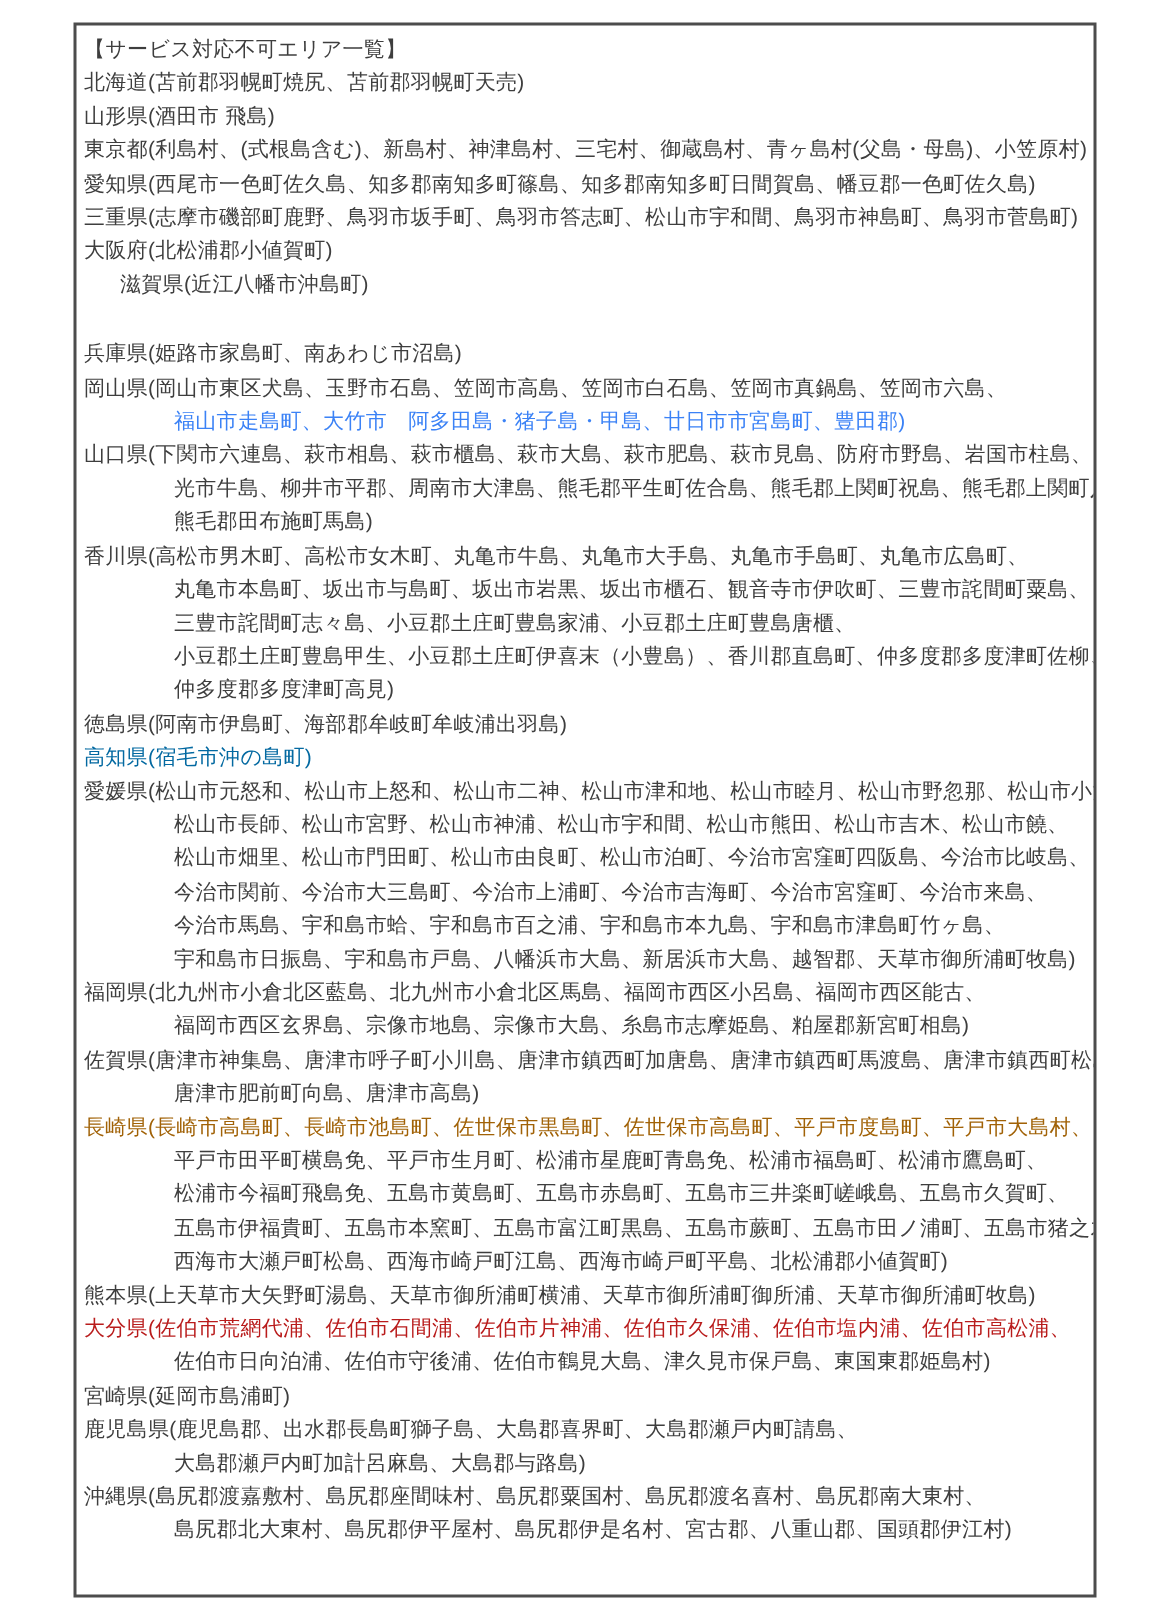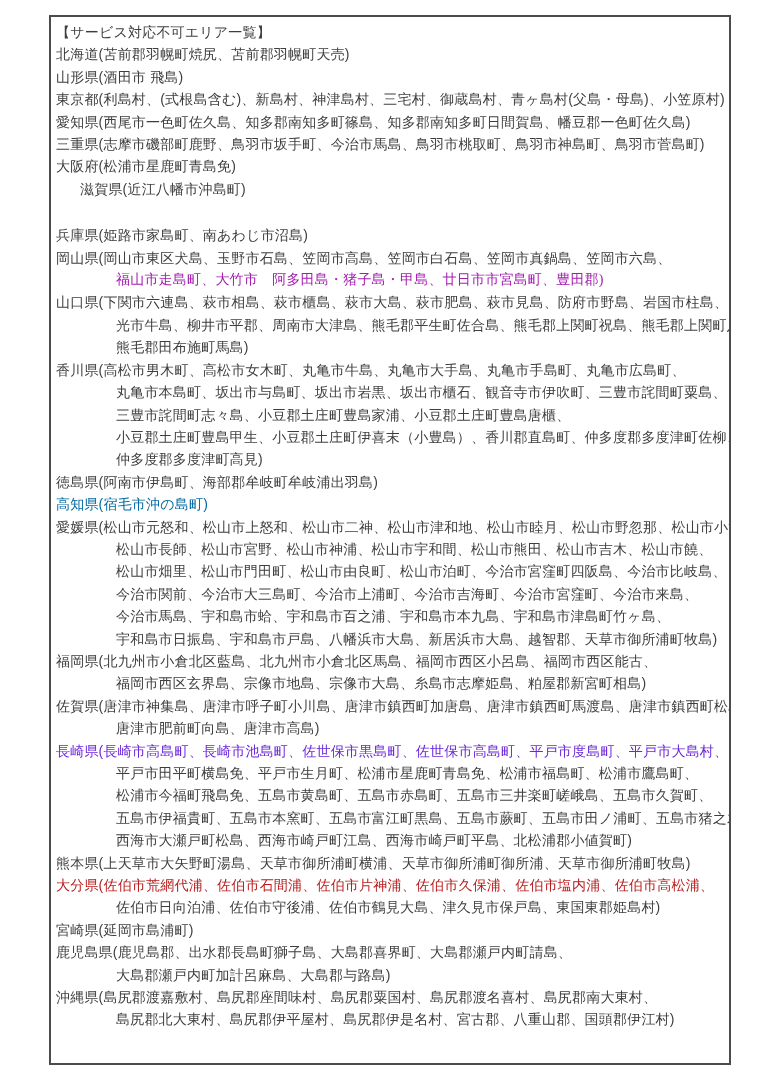--- a/index.html
+++ b/index.html
@@ -39,47 +39,47 @@
 </head>
 <body>
 
 <div class="doc-box" style="border-color: rgb(76, 76, 76);">
   <div class="line" style="color: rgb(62, 62, 62);">【サービス対応不可エリア一覧】</div>
   <div>
       <div class="line" style="color: rgb(62, 62, 62);">北海道(苫前郡羽幌町焼尻、苫前郡羽幌町天売)</div>
       <div class="line" style="color: rgb(62, 62, 62);">山形県(酒田市 飛島)</div>
       <div class="line" style="color: rgb(62, 62, 62);">東京都(利島村、(式根島含む)、新島村、神津島村、三宅村、御蔵島村、青ヶ島村(父島・母島)、小笠原村)</div>
       <div class="line" style="color: rgb(62, 62, 62);">愛知県(西尾市一色町佐久島、知多郡南知多町篠島、知多郡南知多町日間賀島、幡豆郡一色町佐久島)</div>
-      <div class="line" style="color: rgb(62, 62, 62);">三重県(志摩市磯部町鹿野、鳥羽市坂手町、今治市馬島、鳥羽市桃取町、鳥羽市神島町、鳥羽市菅島町)</div>
-      <div class="line" style="color: rgb(62, 62, 62);">大阪府(松浦市星鹿町青島免)</div>
+      <div class="line" style="color: rgb(62, 62, 62);">三重県(志摩市磯部町鹿野、鳥羽市坂手町、鳥羽市答志町、松山市宇和間、鳥羽市神島町、鳥羽市菅島町)</div>
+      <div class="line" style="color: rgb(62, 62, 62);">大阪府(北松浦郡小値賀町)</div>
       <div class="line" style="color: rgb(62, 62, 62); margin-left: 24px;">滋賀県(近江八幡市沖島町)</div>
       <div class="line" style="color: rgb(62, 62, 62); margin-top: 24px;">兵庫県(姫路市家島町、南あわじ市沼島)</div>
       <div class="line" style="color: rgb(62, 62, 62);">岡山県(岡山市東区犬島、玉野市石島、笠岡市高島、笠岡市白石島、笠岡市真鍋島、笠岡市六島、</div>
-      <div class="line indent" style="color: #a21caf; font-family: Liberation Serif, serif;">福山市走島町、大竹市　阿多田島・猪子島・甲島、廿日市市宮島町、豊田郡)</div>
+      <div class="line indent" style="color: #3b82f6;">福山市走島町、大竹市　阿多田島・猪子島・甲島、廿日市市宮島町、豊田郡)</div>
       <div class="line" style="color: rgb(62, 62, 62);">山口県(下関市六連島、萩市相島、萩市櫃島、萩市大島、萩市肥島、萩市見島、防府市野島、岩国市柱島、</div>
       <div class="line indent" style="color: rgb(62, 62, 62);">光市牛島、柳井市平郡、周南市大津島、熊毛郡平生町佐合島、熊毛郡上関町祝島、熊毛郡上関町八島</div>
       <div class="line indent" style="color: rgb(62, 62, 62);">熊毛郡田布施町馬島)</div>
       <div class="line" style="color: rgb(62, 62, 62);">香川県(高松市男木町、高松市女木町、丸亀市牛島、丸亀市大手島、丸亀市手島町、丸亀市広島町、</div>
       <div class="line indent" style="color: rgb(62, 62, 62);">丸亀市本島町、坂出市与島町、坂出市岩黒、坂出市櫃石、観音寺市伊吹町、三豊市詫間町粟島、</div>
       <div class="line indent" style="color: rgb(62, 62, 62);">三豊市詫間町志々島、小豆郡土庄町豊島家浦、小豆郡土庄町豊島唐櫃、</div>
       <div class="line indent" style="color: rgb(62, 62, 62);">小豆郡土庄町豊島甲生、小豆郡土庄町伊喜末（小豊島）、香川郡直島町、仲多度郡多度津町佐柳、</div>
       <div class="line indent" style="color: rgb(62, 62, 62);">仲多度郡多度津町高見)</div>
       <div class="line" style="color: rgb(62, 62, 62);">徳島県(阿南市伊島町、海部郡牟岐町牟岐浦出羽島)</div>
       <div class="line" style="color: #0369a1;">高知県(宿毛市沖の島町)</div>
       <div class="line" style="color: rgb(62, 62, 62);">愛媛県(松山市元怒和、松山市上怒和、松山市二神、松山市津和地、松山市睦月、松山市野忽那、松山市小浜</div>
       <div class="line indent" style="color: rgb(62, 62, 62);">松山市長師、松山市宮野、松山市神浦、松山市宇和間、松山市熊田、松山市吉木、松山市饒、</div>
       <div class="line indent" style="color: rgb(62, 62, 62);">松山市畑里、松山市門田町、松山市由良町、松山市泊町、今治市宮窪町四阪島、今治市比岐島、</div>
       <div class="line indent" style="color: rgb(62, 62, 62);">今治市関前、今治市大三島町、今治市上浦町、今治市吉海町、今治市宮窪町、今治市来島、</div>
       <div class="line indent" style="color: rgb(62, 62, 62);">今治市馬島、宇和島市蛤、宇和島市百之浦、宇和島市本九島、宇和島市津島町竹ヶ島、</div>
       <div class="line indent" style="color: rgb(62, 62, 62);">宇和島市日振島、宇和島市戸島、八幡浜市大島、新居浜市大島、越智郡、天草市御所浦町牧島)</div>
       <div class="line" style="color: rgb(62, 62, 62);">福岡県(北九州市小倉北区藍島、北九州市小倉北区馬島、福岡市西区小呂島、福岡市西区能古、</div>
       <div class="line indent" style="color: rgb(62, 62, 62);">福岡市西区玄界島、宗像市地島、宗像市大島、糸島市志摩姫島、粕屋郡新宮町相島)</div>
       <div class="line" style="color: rgb(62, 62, 62);">佐賀県(唐津市神集島、唐津市呼子町小川島、唐津市鎮西町加唐島、唐津市鎮西町馬渡島、唐津市鎮西町松島</div>
       <div class="line indent" style="color: rgb(62, 62, 62);">唐津市肥前町向島、唐津市高島)</div>
-      <div class="line" style="color: #6d28d9;">長崎県(長崎市高島町、長崎市池島町、佐世保市黒島町、佐世保市高島町、平戸市度島町、平戸市大島村、</div>
+      <div class="line" style="color: #a16207;">長崎県(長崎市高島町、長崎市池島町、佐世保市黒島町、佐世保市高島町、平戸市度島町、平戸市大島村、</div>
       <div class="line indent" style="color: rgb(62, 62, 62);">平戸市田平町横島免、平戸市生月町、松浦市星鹿町青島免、松浦市福島町、松浦市鷹島町、</div>
       <div class="line indent" style="color: rgb(62, 62, 62);">松浦市今福町飛島免、五島市黄島町、五島市赤島町、五島市三井楽町嵯峨島、五島市久賀町、</div>
       <div class="line indent" style="color: rgb(62, 62, 62);">五島市伊福貴町、五島市本窯町、五島市富江町黒島、五島市蕨町、五島市田ノ浦町、五島市猪之木町</div>
       <div class="line indent" style="color: rgb(62, 62, 62);">西海市大瀬戸町松島、西海市崎戸町江島、西海市崎戸町平島、北松浦郡小値賀町)</div>
       <div class="line" style="color: rgb(62, 62, 62);">熊本県(上天草市大矢野町湯島、天草市御所浦町横浦、天草市御所浦町御所浦、天草市御所浦町牧島)</div>
       <div class="line" style="color: #b91c1c;">大分県(佐伯市荒網代浦、佐伯市石間浦、佐伯市片神浦、佐伯市久保浦、佐伯市塩内浦、佐伯市高松浦、</div>
       <div class="line indent" style="color: rgb(62, 62, 62);">佐伯市日向泊浦、佐伯市守後浦、佐伯市鶴見大島、津久見市保戸島、東国東郡姫島村)</div>
       <div class="line" style="color: rgb(62, 62, 62);">宮崎県(延岡市島浦町)</div>
       <div class="line" style="color: rgb(62, 62, 62);">鹿児島県(鹿児島郡、出水郡長島町獅子島、大島郡喜界町、大島郡瀬戸内町請島、</div>
       <div class="line indent" style="color: rgb(62, 62, 62);">大島郡瀬戸内町加計呂麻島、大島郡与路島)</div>

